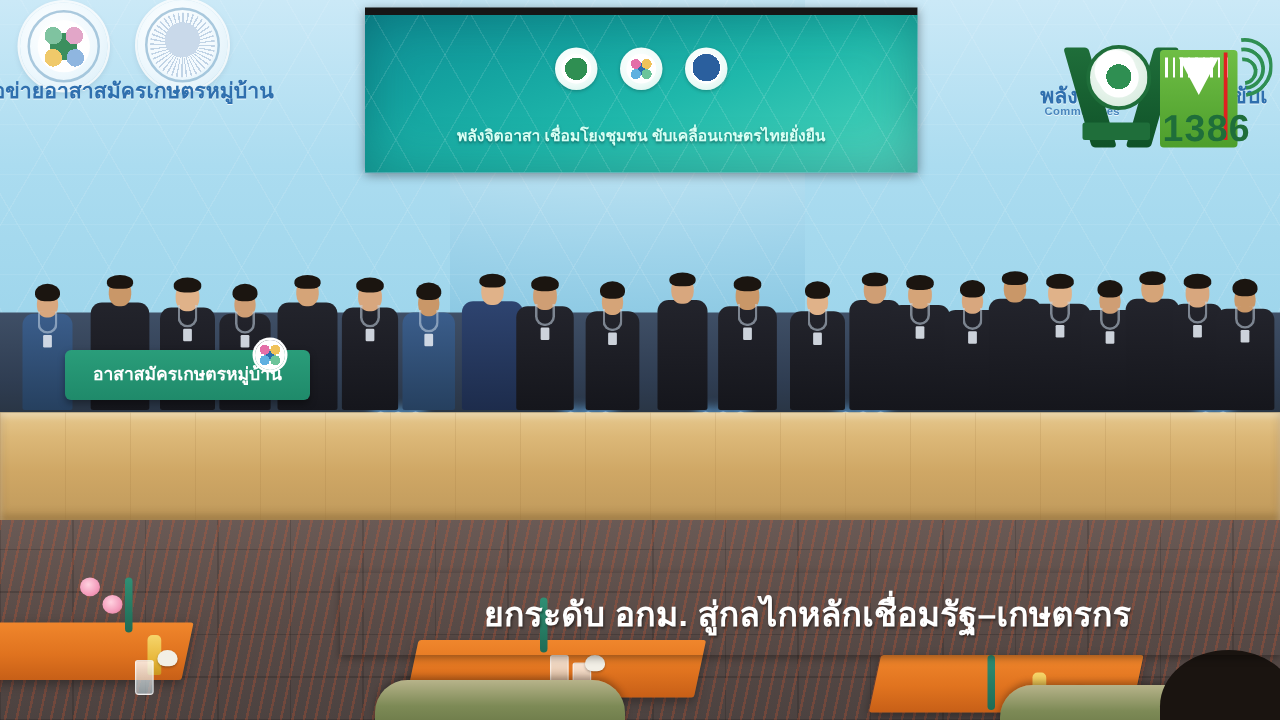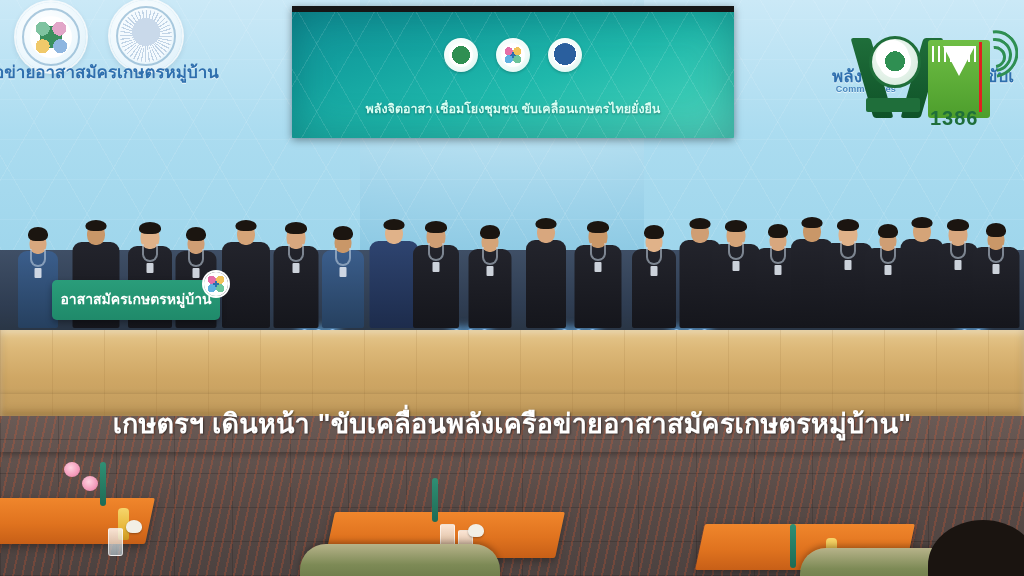--- a/index.html
+++ b/index.html
@@ -182,21 +182,21 @@
     background-image:repeating-linear-gradient(90deg, rgba(150,110,55,.16) 0 1px, transparent 1px 52px);
   }
   .stage-edge{
     position:absolute;left:0;top:330px;width:1024px;height:7px;
     background:linear-gradient(180deg,#f2e0b6,#d9bf88);
   }
 
   
   .standee{position:absolute;left:44px;top:228px;width:218px;height:92px;}
   .standee-plate{
-    position:absolute;left:8px;top:52px;width:168px;height:40px;
+    position:absolute;left:8px;top:52px;width:196px;height:40px;
     background:linear-gradient(180deg,#2a9d7a 0%,#1f8a6a 100%);
     border-radius:5px;box-shadow:0 3px 6px rgba(0,0,0,.35);
   }
   .standee-sub{
     position:absolute;left:0;right:0;top:8px;text-align:center;
     color:#ffffff;font-size:14px;font-weight:700;
   }
   .standee-word{
     position:absolute;left:0;top:0;width:218px;text-align:center;
     font-size:52px;font-weight:700;color:#ffffff;line-height:58px;
@@ -312,21 +312,21 @@
   .am-waves i{
     position:absolute;border:3px solid #2f8f52;border-left-color:transparent;
     border-bottom-color:transparent;border-radius:50%;display:block;
     transform:rotate(38deg);
   }
   .aw1{right:12px;top:18px;width:16px;height:16px;}
   .aw2{right:6px;top:10px;width:28px;height:28px;}
   .aw3{right:0px;top:2px;width:40px;height:42px;}
   .am-num{
     position:absolute;left:74px;top:76px;width:60px;text-align:left;
-    font-size:20px;font-weight:700;color:#1f6e3a;letter-spacing:1px;line-height:23px;margin-top:15px;
+    font-size:30px;font-weight:700;color:#1f6e3a;letter-spacing:1px;line-height:23px;
   }
   .am-tag{
     position:absolute;left:0;right:0;top:99px;text-align:center;
     font-size:8px;font-weight:700;color:#ffffff;
     background:linear-gradient(90deg,#2f8f52,#6fbe45);
     padding:1px 0;border-radius:2px;white-space:nowrap;
     letter-spacing:.2px;
   }
 
   
@@ -622,18 +622,18 @@
       <div class="am-waves">
         <i class="aw1"></i>
           <i class="aw2"></i>
           <i class="aw3"></i>
       </div>
       <div class="am-num">1386</div>
     </div>
 
   </div>
 
-  <div class="band band-orange">
-    <div class="band-text">เกษตรฯ เดินหน้า "ขับเคลื่อนพลังเครือข่ายอาสาสมัครเกษตรหมู่บ้าน"</div>
+
+  <div class="band band-green">
+    <div class="band-text">ยกระดับ อกม. สู่กลไกหลักเชื่อมรัฐ–เกษตรกร</div>
   </div>
 
-
 </div>
 
 </body></html>

